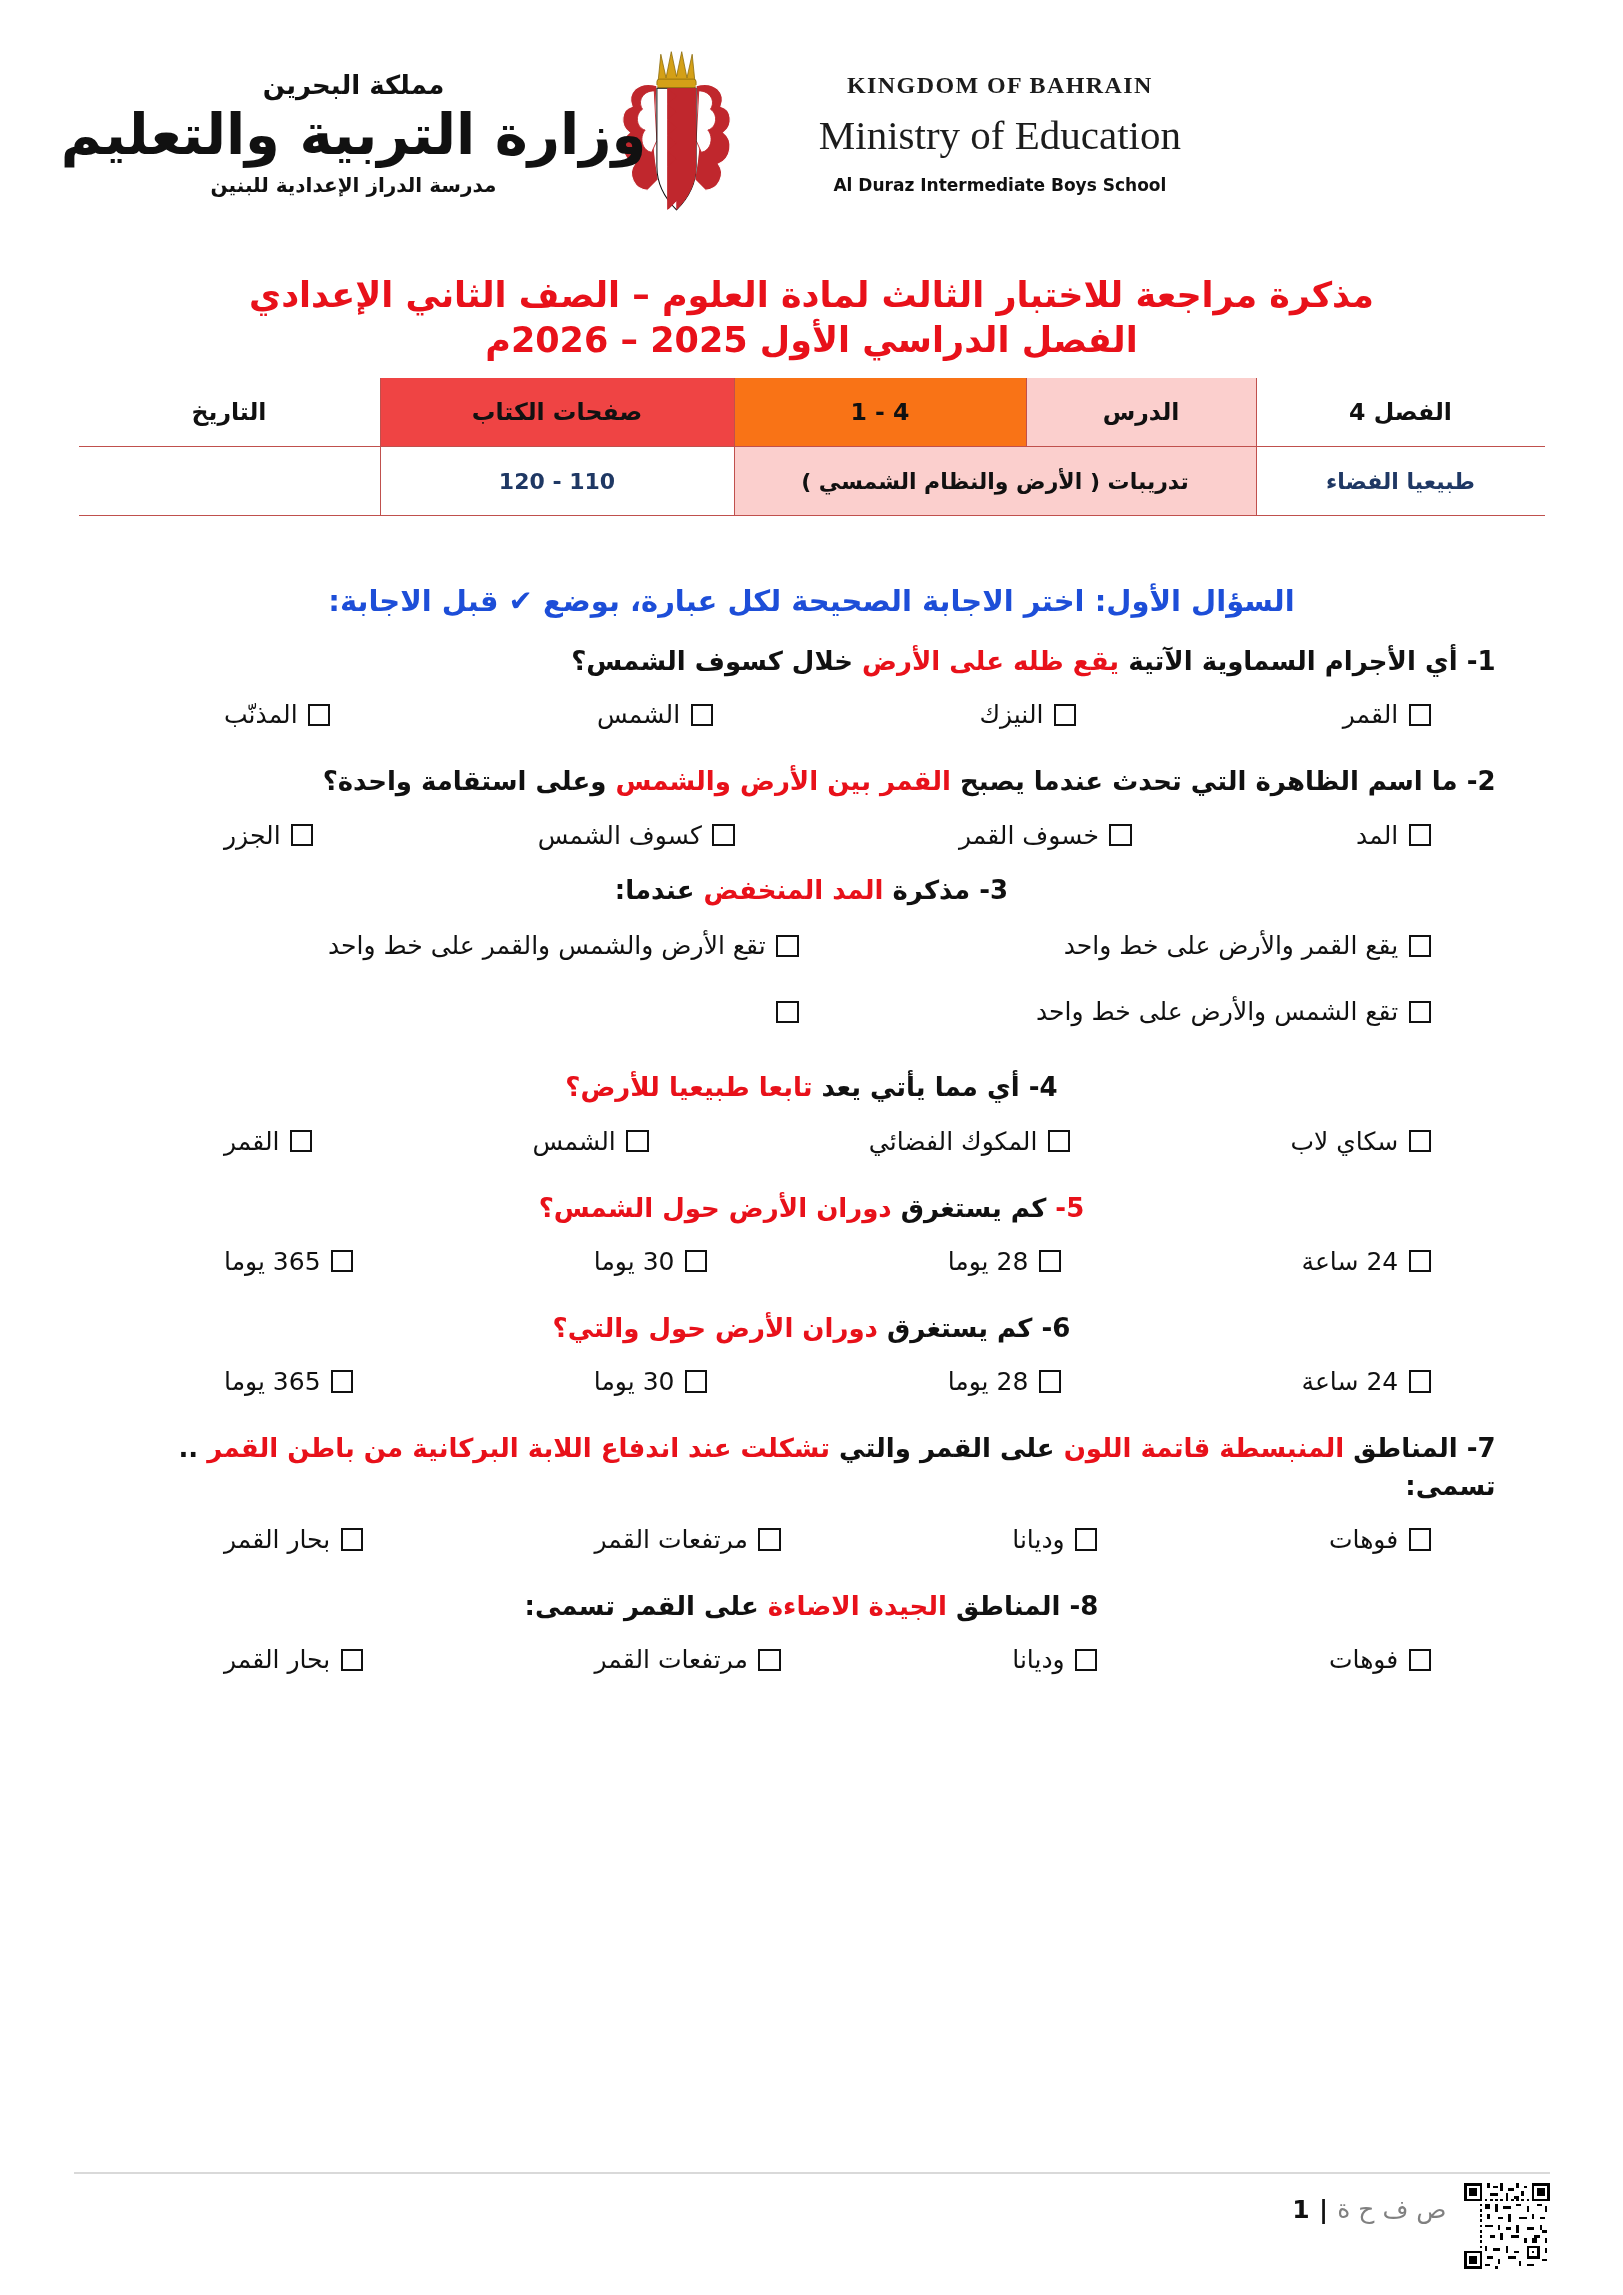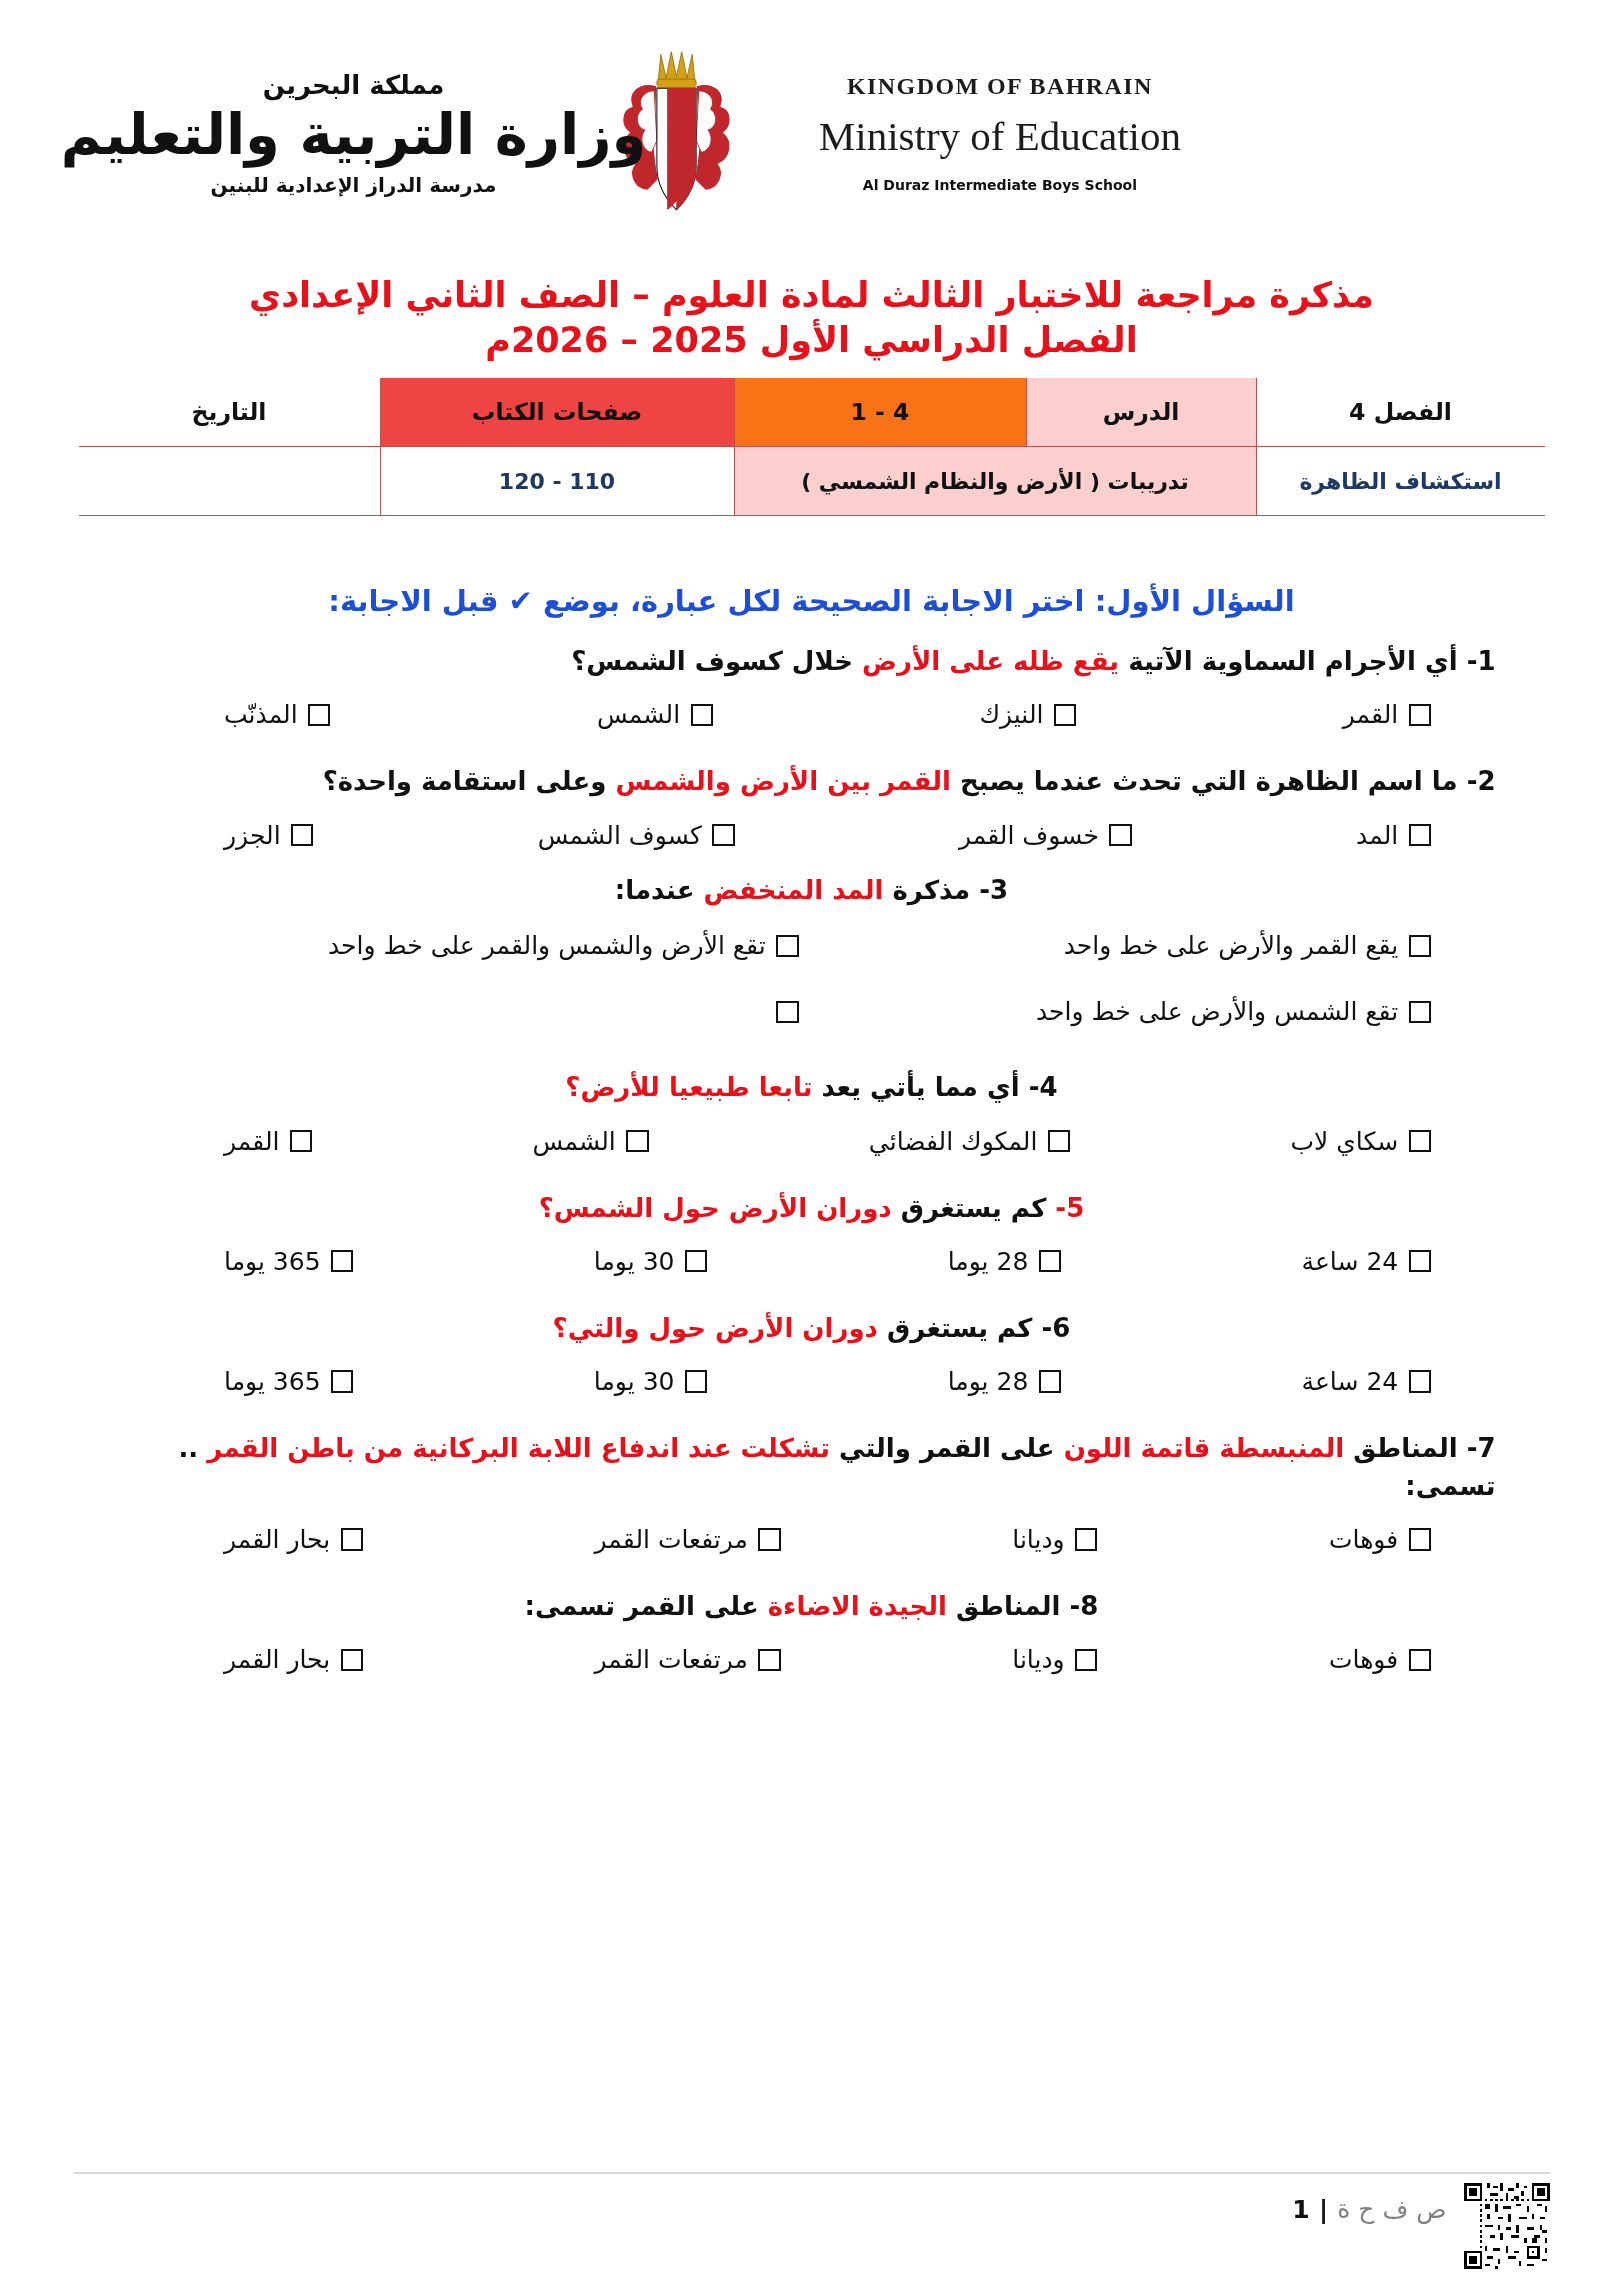--- a/index.html
+++ b/index.html
@@ -41,21 +41,21 @@
     font-size:24px; font-weight:700; color:#1c1c1c; letter-spacing:1.4px;
     line-height:1.0; margin-bottom:10.5px;
   }
   .en-ministry {
     font-family:"Liberation Serif", serif;
     font-size:41px; font-weight:400; color:#1c1c1c; line-height:1.05;
     margin:6.5px 0 19.6px 0; white-space:nowrap;
   }
   .en-school {
     font-family:"DejaVu Sans", sans-serif;
-    font-size:14px; font-weight:700; color:#111; line-height:1.1;
+    font-size:17px; font-weight:700; color:#111; line-height:1.1;
   }
   .emblem { width:157px; height:196px; flex:0 0 157px; margin:0 9.2px; }
 
   
   .title-block {
     text-align:center; color:#e8111a;
     font-family:"DejaVu Sans", sans-serif;
     font-weight:700; margin-top:41px;
   }
   .title-line1 { font-size:35px; line-height:1.28; }
@@ -210,21 +210,21 @@
   <table class="info-table">
     <tbody>
         <tr class="row1">
       <td class="c-chapter nb-outer">الفصل 4</td>
       <td class="c-lesson">الدرس</td>
       <td class="c-code">4 - 1</td>
       <td class="c-pages">صفحات الكتاب</td>
       <td class="c-date nb-outer">التاريخ</td>
     </tr>
     <tr class="r2">
-      <td class="c-chapter nb-outer tbl-blue">استكشاف الظاهرة</td>
+      <td class="c-chapter nb-outer tbl-blue">طبيعيا الفضاء</td>
       <td class="c-lesson" colspan="2">تدريبات ( الأرض والنظام الشمسي )</td>
       <td class="c-pages tbl-blue">110 - 120</td>
       <td class="c-date nb-outer"></td>
     </tr>
   </tbody>
     </table>
 
   <div class="body-wrap">
 
     <div class="sec-head">السؤال الأول: اختر الاجابة الصحيحة لكل عبارة، بوضع ✔ قبل الاجابة:</div>

